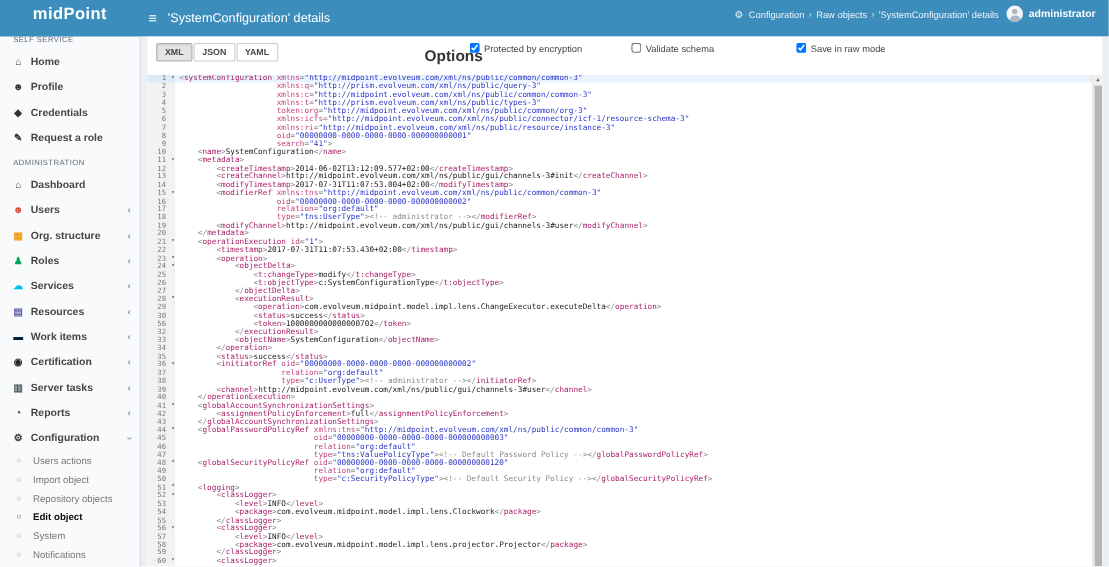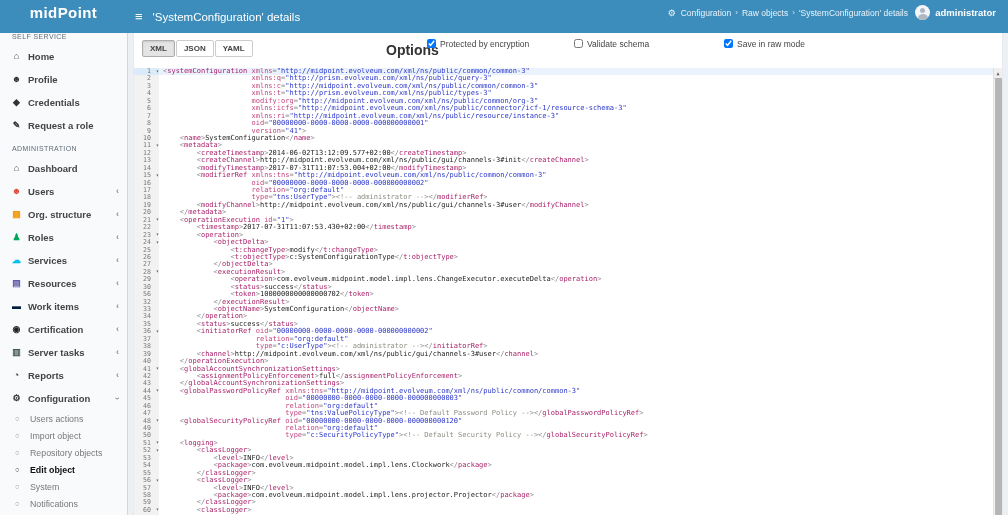--- a/index.html
+++ b/index.html
@@ -289,25 +289,25 @@
             <div class="gln">57</div>
             <div class="gln">58</div>
             <div class="gln">59</div>
             <div class="gln">60<span class="fold">▾</span></div>
           </div>
         <div class="code" id="code">
             <div class="cln active"><i class="pun">&lt;</i><i class="tag">systemConfiguration</i> <i class="att">xmlns</i><i class="pun">=</i><i class="str">"http://midpoint.evolveum.com/xml/ns/public/common/common-3"</i></div>
             <div class="cln">                     <i class="att">xmlns:q</i><i class="pun">=</i><i class="str">"http://prism.evolveum.com/xml/ns/public/query-3"</i></div>
             <div class="cln">                     <i class="att">xmlns:c</i><i class="pun">=</i><i class="str">"http://midpoint.evolveum.com/xml/ns/public/common/common-3"</i></div>
             <div class="cln">                     <i class="att">xmlns:t</i><i class="pun">=</i><i class="str">"http://prism.evolveum.com/xml/ns/public/types-3"</i></div>
-            <div class="cln">                     <i class="att">modify:org</i><i class="pun">=</i><i class="str">"http://midpoint.evolveum.com/xml/ns/public/common/org-3"</i></div>
+            <div class="cln">                     <i class="att">token:org</i><i class="pun">=</i><i class="str">"http://midpoint.evolveum.com/xml/ns/public/common/org-3"</i></div>
             <div class="cln">                     <i class="att">xmlns:icfs</i><i class="pun">=</i><i class="str">"http://midpoint.evolveum.com/xml/ns/public/connector/icf-1/resource-schema-3"</i></div>
             <div class="cln">                     <i class="att">xmlns:ri</i><i class="pun">=</i><i class="str">"http://midpoint.evolveum.com/xml/ns/public/resource/instance-3"</i></div>
             <div class="cln">                     <i class="att">oid</i><i class="pun">=</i><i class="str">"00000000-0000-0000-0000-000000000001"</i></div>
-            <div class="cln">                     <i class="att">version</i><i class="pun">=</i><i class="str">"41"</i><i class="pun">&gt;</i></div>
+            <div class="cln">                     <i class="att">search</i><i class="pun">=</i><i class="str">"41"</i><i class="pun">&gt;</i></div>
             <div class="cln">    <i class="pun">&lt;</i><i class="tag">name</i><i class="pun">&gt;</i>SystemConfiguration<i class="pun">&lt;/</i><i class="tag">name</i><i class="pun">&gt;</i></div>
             <div class="cln">    <i class="pun">&lt;</i><i class="tag">metadata</i><i class="pun">&gt;</i></div>
             <div class="cln">        <i class="pun">&lt;</i><i class="tag">createTimestamp</i><i class="pun">&gt;</i>2014-06-02T13:12:09.577+02:00<i class="pun">&lt;/</i><i class="tag">createTimestamp</i><i class="pun">&gt;</i></div>
             <div class="cln">        <i class="pun">&lt;</i><i class="tag">createChannel</i><i class="pun">&gt;</i>http://midpoint.evolveum.com/xml/ns/public/gui/channels-3#init<i class="pun">&lt;/</i><i class="tag">createChannel</i><i class="pun">&gt;</i></div>
             <div class="cln">        <i class="pun">&lt;</i><i class="tag">modifyTimestamp</i><i class="pun">&gt;</i>2017-07-31T11:07:53.004+02:00<i class="pun">&lt;/</i><i class="tag">modifyTimestamp</i><i class="pun">&gt;</i></div>
             <div class="cln">        <i class="pun">&lt;</i><i class="tag">modifierRef</i> <i class="att">xmlns:tns</i><i class="pun">=</i><i class="str">"http://midpoint.evolveum.com/xml/ns/public/common/common-3"</i></div>
             <div class="cln">                     <i class="att">oid</i><i class="pun">=</i><i class="str">"00000000-0000-0000-0000-000000000002"</i></div>
             <div class="cln">                     <i class="att">relation</i><i class="pun">=</i><i class="str">"org:default"</i></div>
             <div class="cln">                     <i class="att">type</i><i class="pun">=</i><i class="str">"tns:UserType"</i><i class="pun">&gt;</i><i class="cmt">&lt;!-- administrator --&gt;</i><i class="pun">&lt;/</i><i class="tag">modifierRef</i><i class="pun">&gt;</i></div>
             <div class="cln">        <i class="pun">&lt;</i><i class="tag">modifyChannel</i><i class="pun">&gt;</i>http://midpoint.evolveum.com/xml/ns/public/gui/channels-3#user<i class="pun">&lt;/</i><i class="tag">modifyChannel</i><i class="pun">&gt;</i></div>

